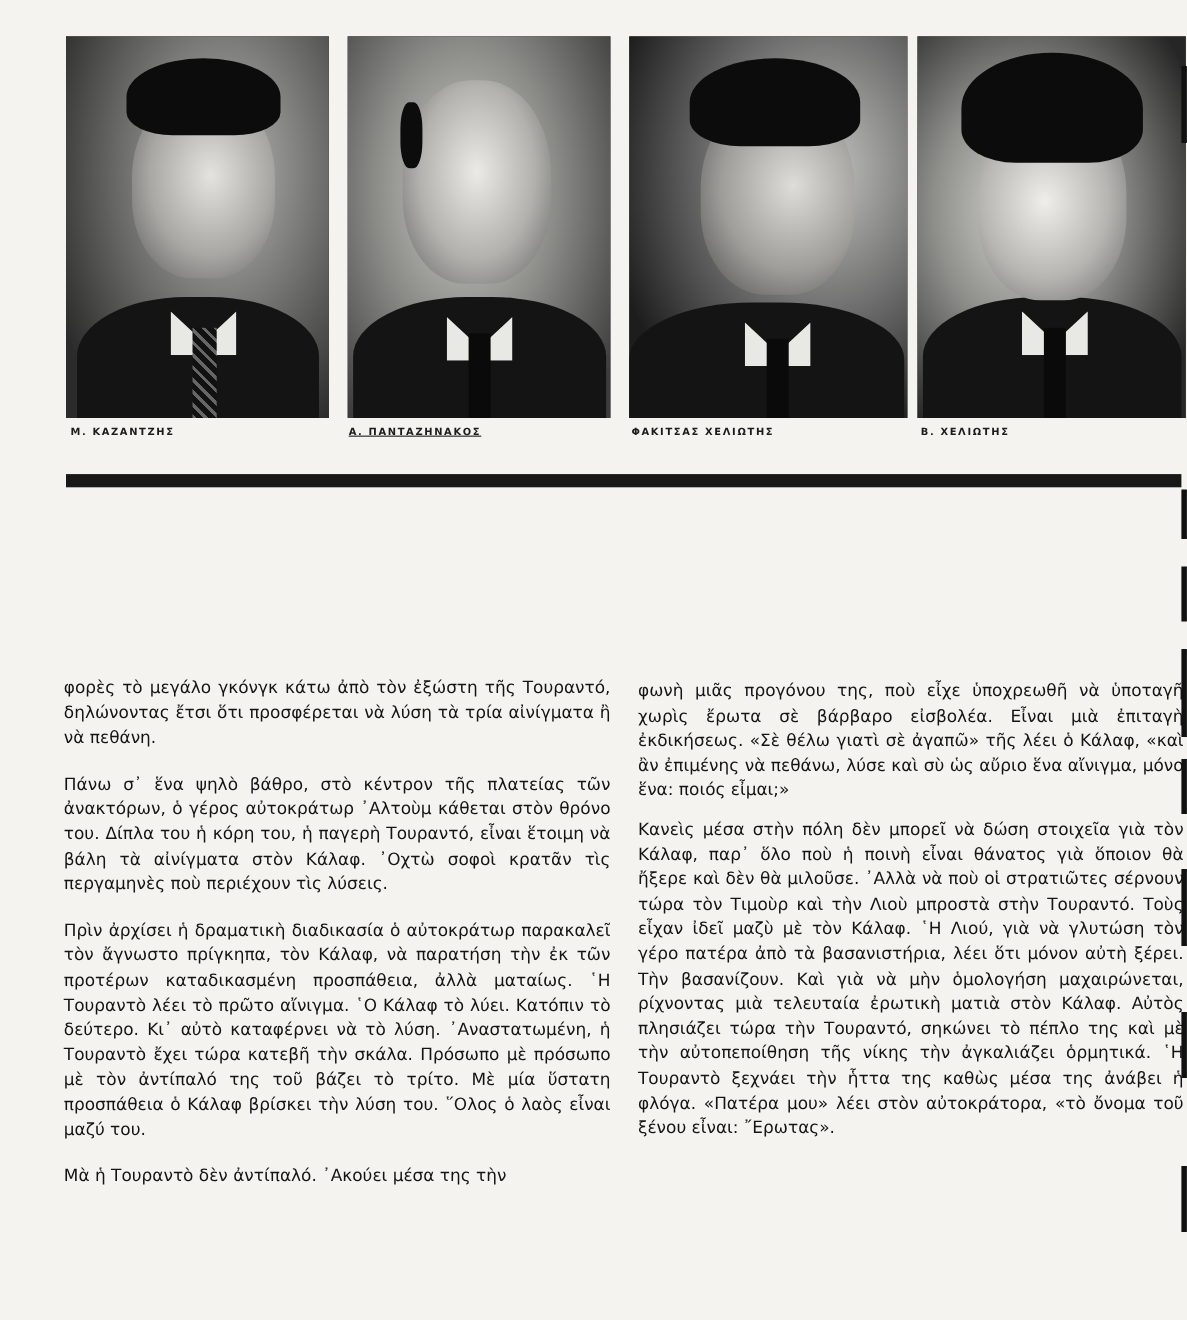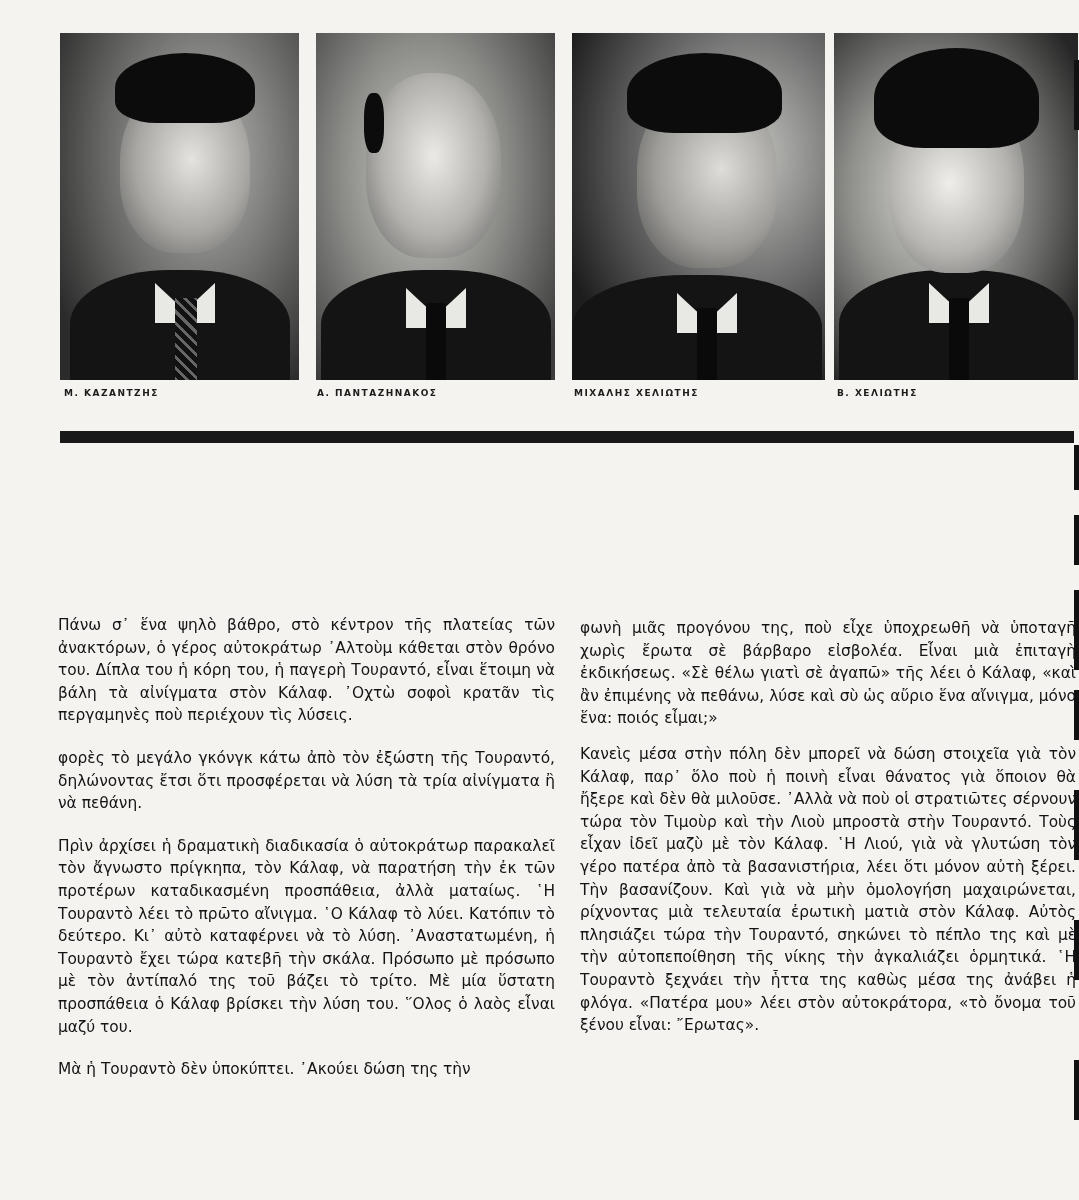--- a/index.html
+++ b/index.html
@@ -105,39 +105,39 @@
   <div class="photo" id="p4">
     <div class="bg"></div>
     <div class="body" style="left:5px;width:235px;height:120px;"></div>
     <div class="collar" style="left:95px;top:250px;width:60px;height:40px;clip-path:polygon(0 0,50% 70%,100% 0,100% 100%,0 100%);"></div>
     <div class="tie" style="left:115px;top:265px;width:20px;height:90px;"></div>
     <div class="head" style="left:55px;top:60px;width:135px;height:180px;background:radial-gradient(ellipse at 45% 50%,#efeeea 0%,#b6b5b2 55%,#6a6a68 100%);"></div>
     <div class="hair" style="left:40px;top:15px;width:165px;height:100px;"></div>
   </div>
 
   <div class="caption" style="left:64px;">Μ. ΚΑΖΑΝΤΖΗΣ</div>
-  <div class="caption" style="left:317px;">Α. ΠΑΝΤΑΖΗΝΑΚΟΣ</div>
-  <div class="caption" style="left:574px;">ΜΙΧΑΛΗΣ ΧΕΛΙΩΤΗΣ</div>
+  <div class="caption" style="left:317px;text-decoration:underline;">Α. ΠΑΝΤΑΖΗΝΑΚΟΣ</div>
+  <div class="caption" style="left:574px;">ΦΑΚΙΤΣΑΣ ΧΕΛΙΩΤΗΣ</div>
   <div class="caption" style="left:837px;">Β. ΧΕΛΙΩΤΗΣ</div>
 
   <div class="rule"></div>
 
   <div class="edge-mark" style="top:60px;height:70px;"></div>
   <div class="edge-mark" style="top:445px;height:45px;"></div>
   <div class="edge-mark" style="top:515px;height:50px;"></div>
   <div class="edge-mark" style="top:590px;height:80px;"></div>
   <div class="edge-mark" style="top:690px;height:50px;"></div>
   <div class="edge-mark" style="top:790px;height:70px;"></div>
   <div class="edge-mark" style="top:920px;height:60px;"></div>
   <div class="edge-mark" style="top:1060px;height:60px;"></div>
 
   <div class="col" id="col-left">
+    <p>φορὲς τὸ μεγάλο γκόνγκ κάτω ἀπὸ τὸν ἐξώστη τῆς Τουραντό, δηλώνοντας ἔτσι ὅτι προσφέρεται νὰ λύση τὰ τρία αἰνίγματα ἢ νὰ πεθάνη.</p>
     <p>Πάνω σ᾽ ἕνα ψηλὸ βάθρο, στὸ κέντρον τῆς πλατείας τῶν ἀνακτόρων, ὁ γέρος αὐτοκράτωρ ᾿Αλτοὺμ κάθεται στὸν θρόνο του. Δίπλα του ἡ κόρη του, ἡ παγερὴ Τουραντό, εἶναι ἕτοιμη νὰ βάλη τὰ αἰνίγματα στὸν Κάλαφ. ᾿Οχτὼ σοφοὶ κρατᾶν τὶς περγαμηνὲς ποὺ περιέχουν τὶς λύσεις.</p>
-    <p>φορὲς τὸ μεγάλο γκόνγκ κάτω ἀπὸ τὸν ἐξώστη τῆς Τουραντό, δηλώνοντας ἔτσι ὅτι προσφέρεται νὰ λύση τὰ τρία αἰνίγματα ἢ νὰ πεθάνη.</p>
     <p>Πρὶν ἀρχίσει ἡ δραματικὴ διαδικασία ὁ αὐτοκράτωρ παρακαλεῖ τὸν ἄγνωστο πρίγκηπα, τὸν Κάλαφ, νὰ παρατήση τὴν ἐκ τῶν προτέρων καταδικασμένη προσπάθεια, ἀλλὰ ματαίως. ῾Η Τουραντὸ λέει τὸ πρῶτο αἴνιγμα. ῾Ο Κάλαφ τὸ λύει. Κατόπιν τὸ δεύτερο. Κι᾽ αὐτὸ καταφέρνει νὰ τὸ λύση. ᾿Αναστατωμένη, ἡ Τουραντὸ ἔχει τώρα κατεβῆ τὴν σκάλα. Πρόσωπο μὲ πρόσωπο μὲ τὸν ἀντίπαλό της τοῦ βάζει τὸ τρίτο. Μὲ μία ὕστατη προσπάθεια ὁ Κάλαφ βρίσκει τὴν λύση του. ῞Ολος ὁ λαὸς εἶναι μαζύ του.</p>
-    <p>Μὰ ἡ Τουραντὸ δὲν ὑποκύπτει. ᾿Ακούει δώση της τὴν</p>
+    <p>Μὰ ἡ Τουραντὸ δὲν ἀντίπαλό. ᾿Ακούει μέσα της τὴν</p>
   </div>
 
   <div class="col" id="col-right">
     <p>φωνὴ μιᾶς προγόνου της, ποὺ εἶχε ὑποχρεωθῆ νὰ ὑποταγῆ χωρὶς ἔρωτα σὲ βάρβαρο εἰσβολέα. Εἶναι μιὰ ἐπιταγὴ ἐκδικήσεως. «Σὲ θέλω γιατὶ σὲ ἀγαπῶ» τῆς λέει ὁ Κάλαφ, «καὶ ἂν ἐπιμένης νὰ πεθάνω, λύσε καὶ σὺ ὡς αὔριο ἕνα αἴνιγμα, μόνο ἕνα: ποιός εἶμαι;»</p>
     <p>Κανεὶς μέσα στὴν πόλη δὲν μπορεῖ νὰ δώση στοιχεῖα γιὰ τὸν Κάλαφ, παρ᾽ ὅλο ποὺ ἡ ποινὴ εἶναι θάνατος γιὰ ὅποιον θὰ ἤξερε καὶ δὲν θὰ μιλοῦσε. ᾿Αλλὰ νὰ ποὺ οἱ στρατιῶτες σέρνουν τώρα τὸν Τιμοὺρ καὶ τὴν Λιοὺ μπροστὰ στὴν Τουραντό. Τοὺς εἶχαν ἰδεῖ μαζὺ μὲ τὸν Κάλαφ. ῾Η Λιού, γιὰ νὰ γλυτώση τὸν γέρο πατέρα ἀπὸ τὰ βασανιστήρια, λέει ὅτι μόνον αὐτὴ ξέρει. Τὴν βασανίζουν. Καὶ γιὰ νὰ μὴν ὁμολογήση μαχαιρώνεται, ρίχνοντας μιὰ τελευταία ἐρωτικὴ ματιὰ στὸν Κάλαφ. Αὐτὸς πλησιάζει τώρα τὴν Τουραντό, σηκώνει τὸ πέπλο της καὶ μὲ τὴν αὐτοπεποίθηση τῆς νίκης τὴν ἀγκαλιάζει ὁρμητικά. ῾Η Τουραντὸ ξεχνάει τὴν ἧττα της καθὼς μέσα της ἀνάβει ἡ φλόγα. «Πατέρα μου» λέει στὸν αὐτοκράτορα, «τὸ ὄνομα τοῦ ξένου εἶναι: ῎Ερωτας».</p>
   </div>
 </div>
 
 </body></html>

